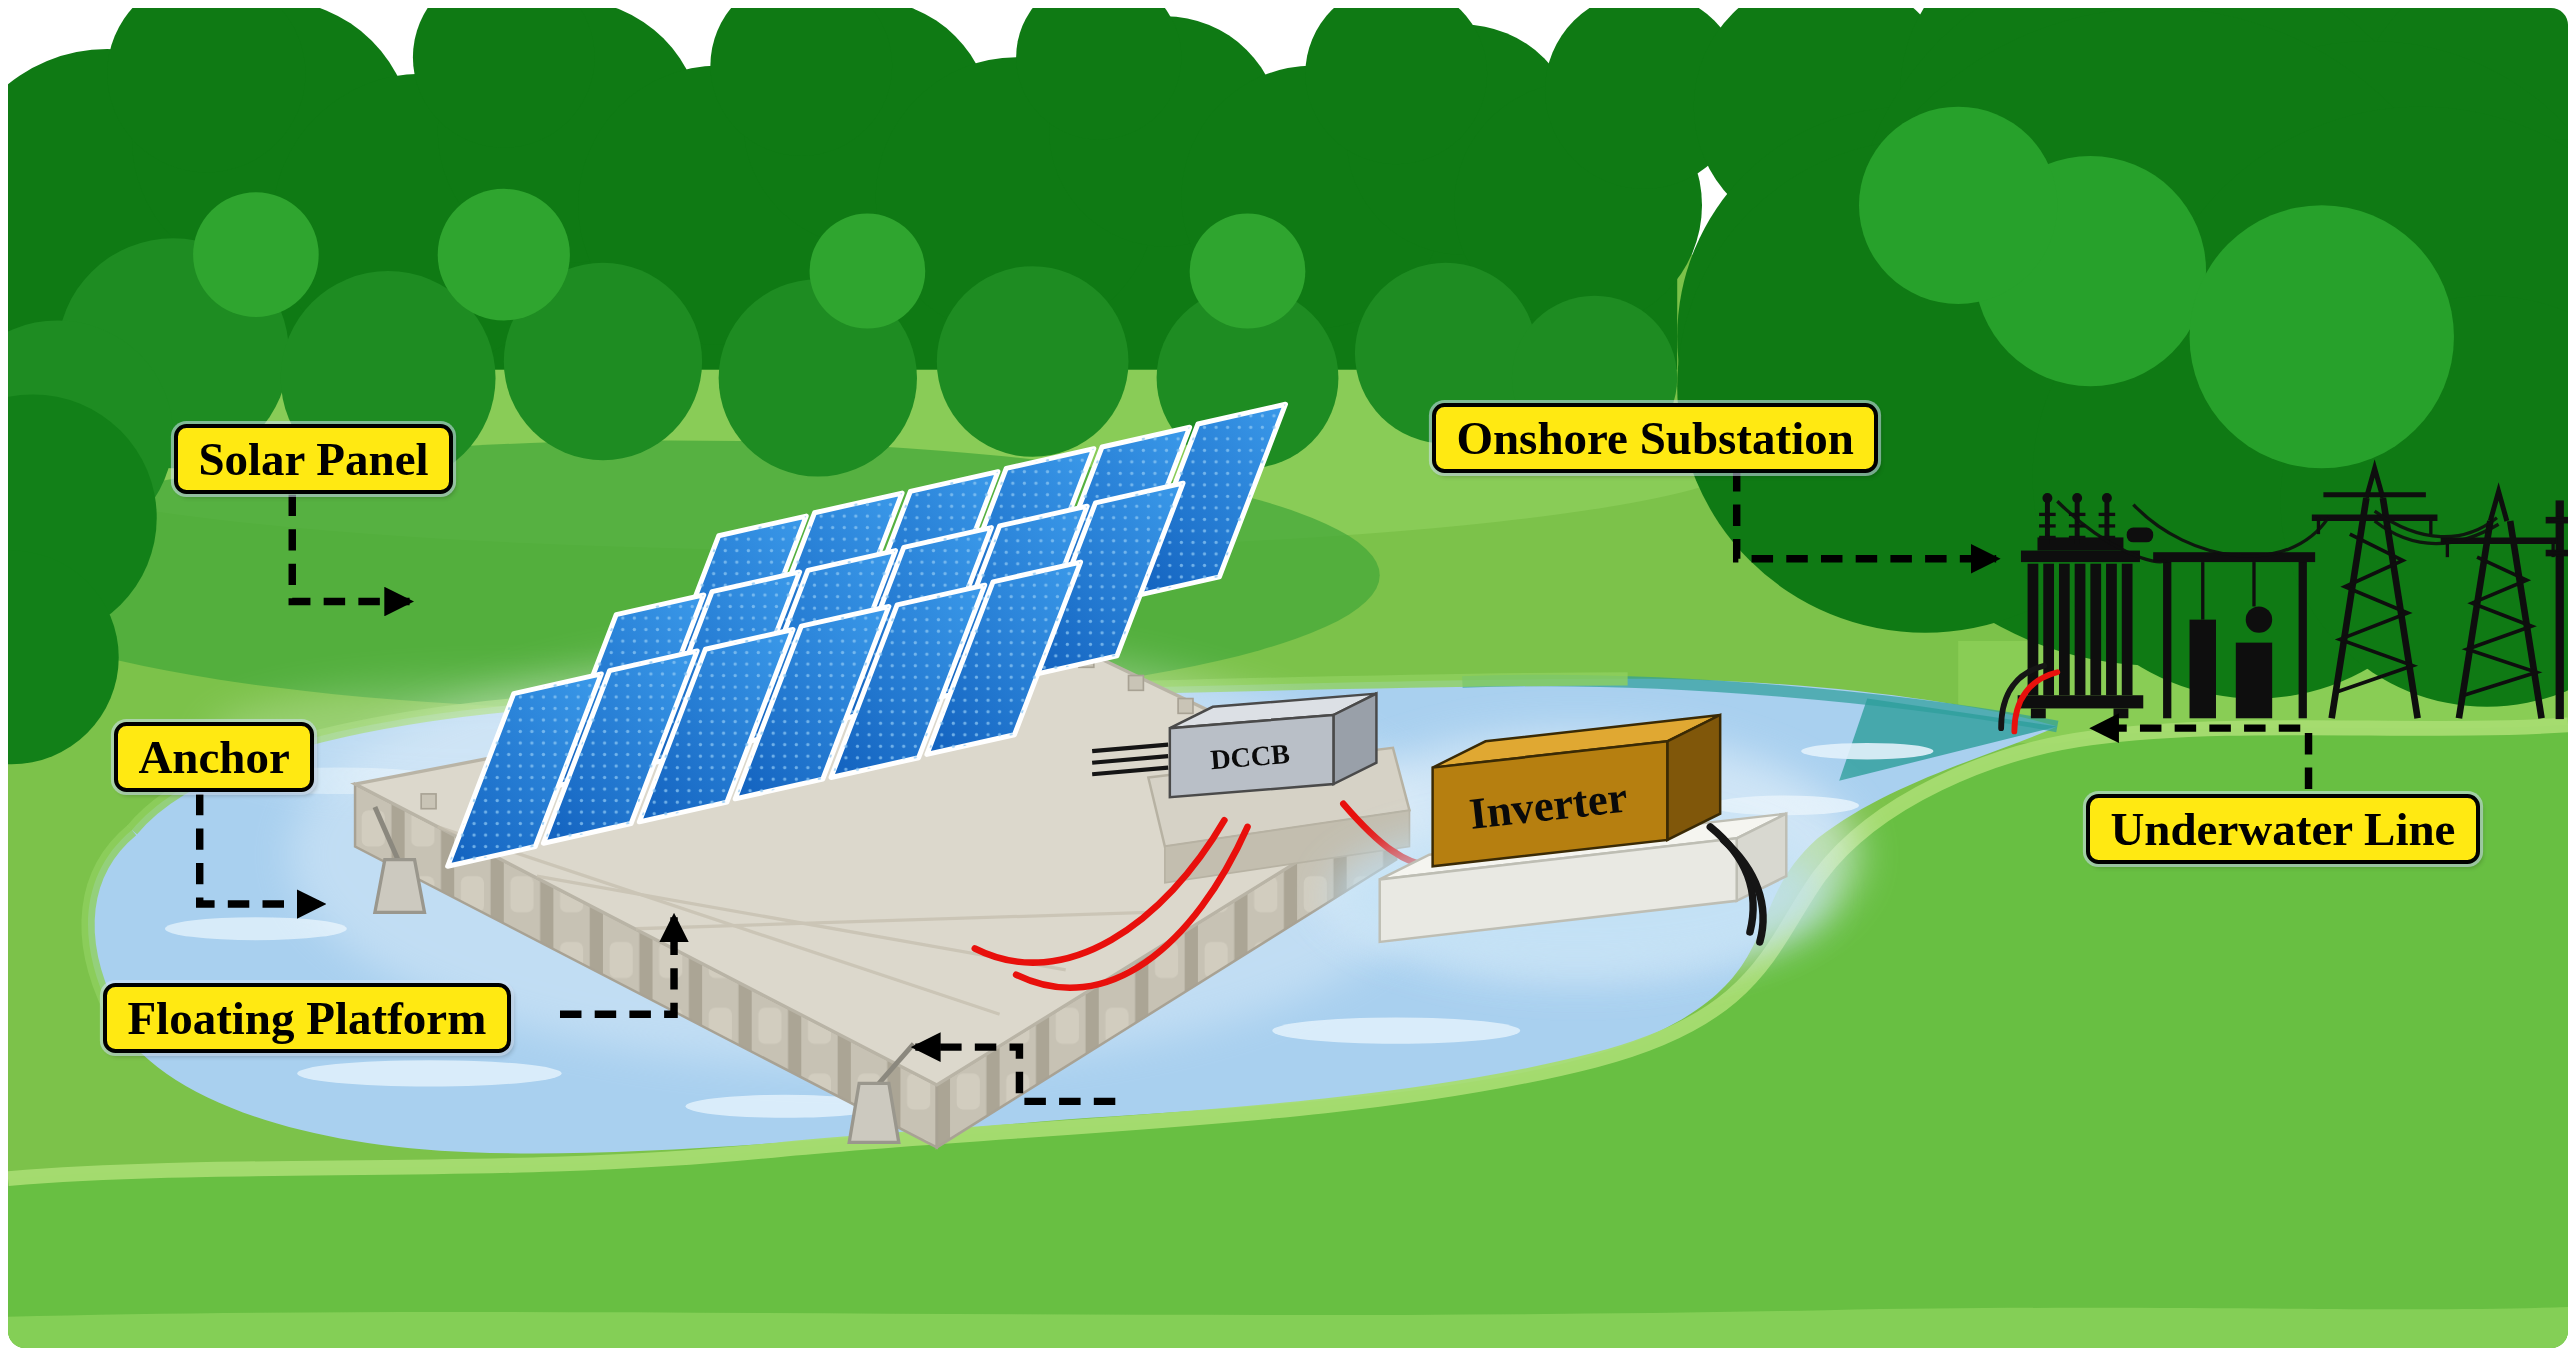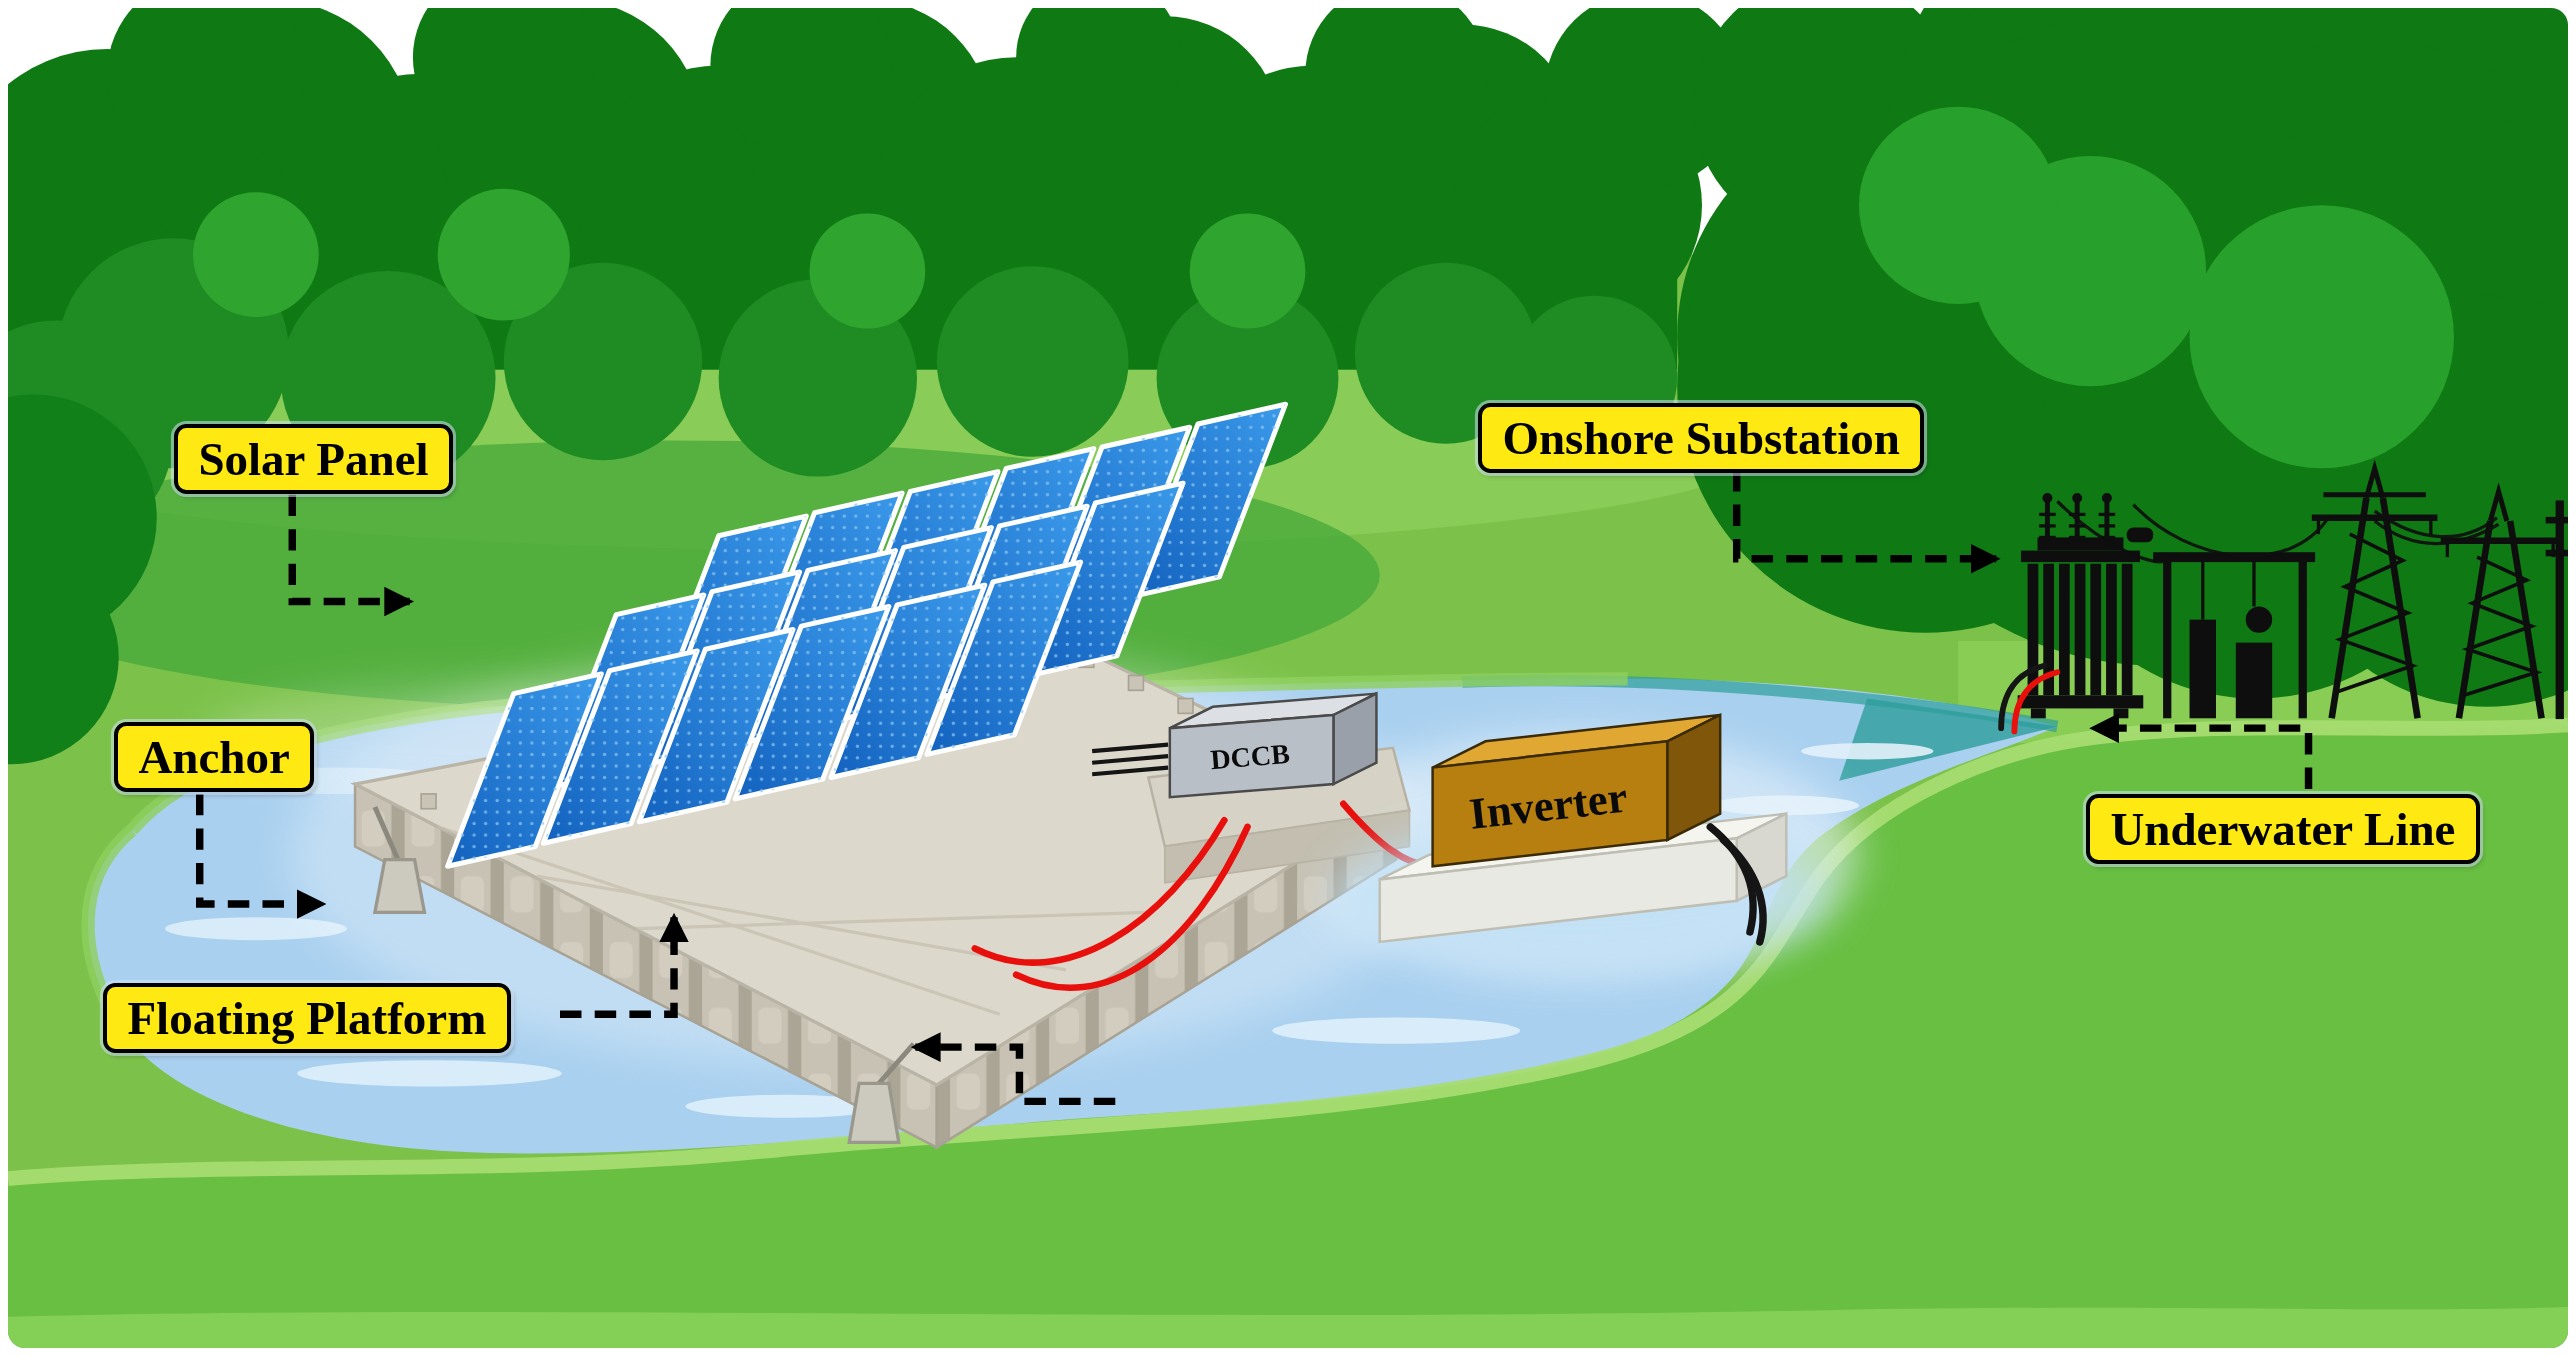--- a/index.html
+++ b/index.html
@@ -327,16 +327,16 @@
       <path d="M670,665 L612,665 L612,632 L549,632" marker-end="url(#arrowhead)"></path>
       <path d="M1046,281 L1046,335 L1203,335" marker-end="url(#arrowhead)"></path>
       <path d="M1392,475 L1392,438 L1262,438" marker-end="url(#arrowhead)"></path>
     </g>
   </svg>
   </div>
 
   <div class="callout" style="left:162px;top:424px;margin-left:12px;">Solar Panel</div>
   <div class="callout" style="left:114px;top:722px;">Anchor</div>
   <div class="callout" style="left:103px;top:983px;">Floating Platform</div>
-  <div class="callout" style="left:1478px;top:403px;">Onshore Substation</div>
+  <div class="callout" style="left:1432px;top:403px;">Onshore Substation</div>
   <div class="callout" style="left:2086px;top:794px;">Underwater Line</div>
 </div>
 
 
 </body></html>

